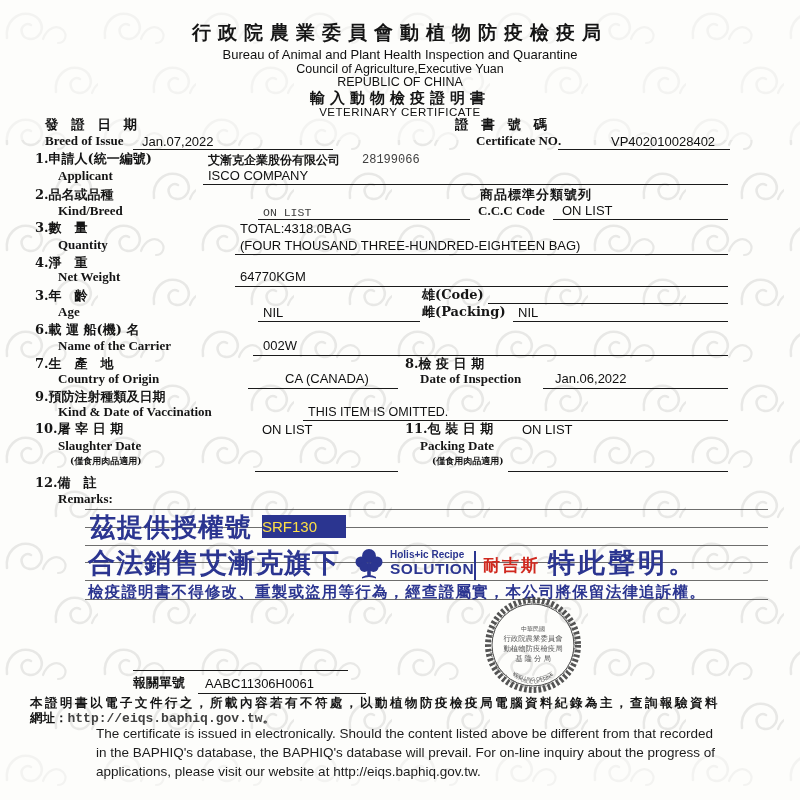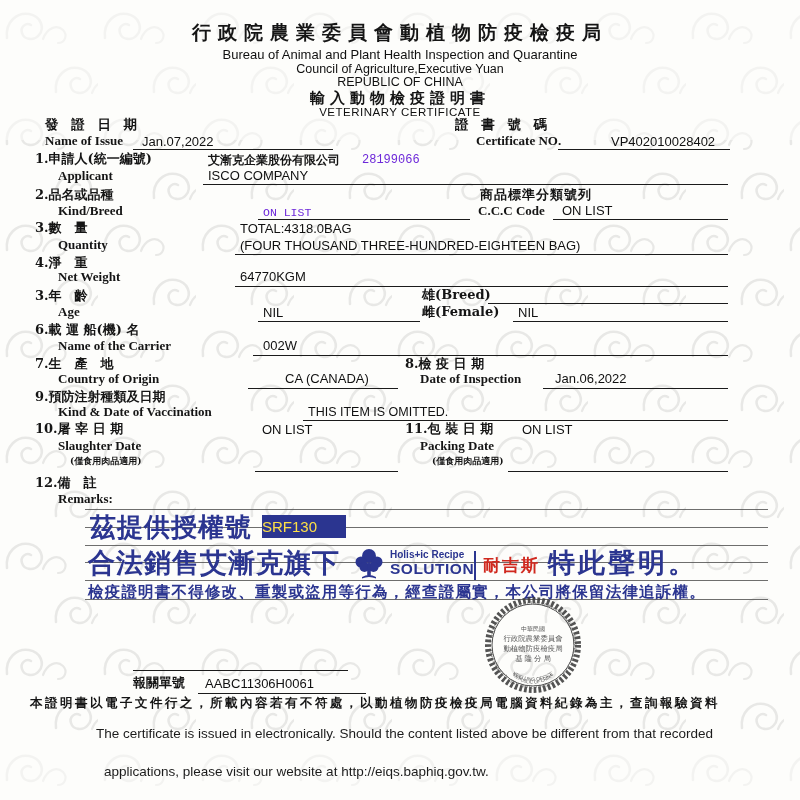--- a/index.html
+++ b/index.html
@@ -4,21 +4,21 @@
 <style>
   html,body{margin:0;padding:0;background:#e8e8e8;}
   #cert{position:relative;width:800px;height:800px;margin:0 auto;background:#fdfdfb;overflow:hidden;
         font-family:"Liberation Sans","DejaVu Sans",sans-serif;}
   :root{--navy:#2b3590;--red:#d0281e;--ink:#151515;}
   .t{position:absolute;white-space:nowrap;line-height:1.15;}
   .c{left:0;width:800px;text-align:center;}
   .zh{font-family:"DejaVu Serif","Liberation Serif",serif;font-weight:700;color:var(--ink);}
   .en{font-family:"Liberation Serif","DejaVu Serif",serif;font-weight:700;color:var(--ink);}
   .v{font-family:"Liberation Sans","DejaVu Sans",sans-serif;color:#101010;}
-  .m{font-family:"Liberation Mono","DejaVu Sans Mono",monospace;color:#6d28d9;}
+  .m{font-family:"Liberation Mono","DejaVu Sans Mono",monospace;color:#404040;}
   .nb{font-family:"Liberation Sans","DejaVu Sans",sans-serif;font-weight:700;color:var(--navy);}
   .ln{position:absolute;height:0;border-top:1.4px solid #1b1b1b;}
   .rl{position:absolute;height:0;border-top:1px solid #4a4a4a;opacity:.8;}
   .wm{position:absolute;left:0;top:0;}
   .srfbox{position:absolute;background:var(--navy);color:#fde047;text-align:left;
           font-family:"Liberation Sans",sans-serif;font-weight:400;}
   .seal{position:absolute;opacity:.88;}
 </style>
 </head>
 <body>
@@ -42,21 +42,21 @@
   </svg>
 
   <div class="t c zh" style="top:22px;font-size:19px;letter-spacing:7px;">行政院農業委員會動植物防疫檢疫局</div>
   <div class="t c v" style="top:62px;font-size:12.5px;">Council of Agriculture,Executive Yuan</div>
   <div class="t c v" style="top:48px;font-size:13px;">Bureau of Animal and Plant Health Inspection and Quarantine</div>
   <div class="t c v" style="top:75px;font-size:12.5px;">REPUBLIC OF CHINA</div>
   <div class="t c zh" style="top:90px;font-size:15px;letter-spacing:5px;">輸入動物檢疫證明書</div>
   <div class="t c v" style="top:106px;font-size:11.5px;letter-spacing:.5px;">VETERINARY CERTIFICATE</div>
 
   <div class="t zh" style="left:45px;top:117px;font-size:13.5px;letter-spacing:4px;">發 證 日 期</div>
-  <div class="t en" style="left:45px;top:134px;font-size:13px;">Name of Issue</div>
+  <div class="t en" style="left:45px;top:134px;font-size:13px;">Breed of Issue</div>
   <div class="t v" style="left:142px;top:135px;font-size:13px;">Jan.07,2022</div>
   <div class="ln" style="left:133px;top:149px;width:200px;"></div>
   <div class="t zh" style="left:455px;top:117px;font-size:13.5px;letter-spacing:4px;">證 書 號 碼</div>
   <div class="t en" style="left:455px;top:134px;font-size:13px;margin-left:21px;">Certificate NO.</div>
   <div class="t v" style="left:565px;top:135px;font-size:13px;margin-left:46px;">VP402010028402</div>
   <div class="ln" style="left:558px;top:149px;width:172px;"></div>
 
   <div class="t zh" style="left:35px;top:152px;font-size:13px;">1.申請人(統一編號)</div>
   <div class="t zh" style="left:208px;top:154px;font-size:12px;font-weight:600;">艾漸克企業股份有限公司</div>
   <div class="t m" style="left:362px;top:154px;font-size:12px;">28199066</div>
@@ -78,25 +78,25 @@
   <div class="t en" style="left:58px;top:238px;font-size:13px;">Quantity</div>
   <div class="t v" style="left:240px;top:239px;font-size:13px;">(FOUR THOUSAND THREE-HUNDRED-EIGHTEEN BAG)</div>
   <div class="ln" style="left:235px;top:254px;width:493px;"></div>
 
   <div class="t zh" style="left:35px;top:256px;font-size:13px;">4.淨　重</div>
   <div class="t en" style="left:58px;top:270px;font-size:13px;">Net Weight</div>
   <div class="t v" style="left:240px;top:270px;font-size:13px;">64770KGM</div>
   <div class="ln" style="left:235px;top:286px;width:493px;"></div>
 
   <div class="t zh" style="left:35px;top:289px;font-size:13px;">3.年　齡</div>
-  <div class="t zh" style="left:422px;top:288px;font-size:13px;">雄(Breed)</div>
+  <div class="t zh" style="left:422px;top:288px;font-size:13px;">雄(Code)</div>
   <div class="ln" style="left:488px;top:303px;width:240px;"></div>
   <div class="t en" style="left:58px;top:305px;font-size:13px;">Age</div>
   <div class="t v" style="left:263px;top:306px;font-size:13px;">NIL</div>
-  <div class="t zh" style="left:422px;top:305px;font-size:13px;">雌(Female)</div>
+  <div class="t zh" style="left:422px;top:305px;font-size:13px;">雌(Packing)</div>
   <div class="t v" style="left:518px;top:306px;font-size:13px;">NIL</div>
   <div class="ln" style="left:258px;top:321px;width:162px;"></div>
   <div class="ln" style="left:513px;top:321px;width:215px;"></div>
 
   <div class="t zh" style="left:35px;top:323px;font-size:13px;">6.載 運 船(機) 名</div>
   <div class="t en" style="left:58px;top:339px;font-size:13px;">Name of the Carrier</div>
   <div class="t v" style="left:263px;top:339px;font-size:13px;">002W</div>
   <div class="ln" style="left:253px;top:355px;width:475px;"></div>
 
   <div class="t zh" style="left:35px;top:357px;font-size:13px;">7.生　產　地</div>
@@ -176,16 +176,20 @@
     <text font-size="5" fill="#3d3d3d"><textPath href="#arcK" startOffset="50%" text-anchor="middle">KEELUNG OFFICE</textPath></text>
     <text font-size="4.4" fill="#3d3d3d"><textPath href="#arcR" startOffset="50%" text-anchor="middle">REPUBLIC OF CHINA</textPath></text>
   </svg>
 
   <div class="ln" style="left:133px;top:670px;width:215px;"></div>
   <div class="t zh" style="left:133px;top:676px;font-size:13px;">報關單號</div>
   <div class="t v" style="left:205px;top:677px;font-size:13px;">AABC11306H0061</div>
   <div class="ln" style="left:198px;top:693px;width:168px;"></div>
 
   <div class="t zh" style="left:30px;top:696px;font-size:12.5px;letter-spacing:2.5px;">本證明書以電子文件行之，所載內容若有不符處，以動植物防疫檢疫局電腦資料紀錄為主，查詢報驗資料</div>
+  <div class="t" style="left:30px;top:711px;font-size:13px;">
+    <span class="zh" style="font-size:12.5px;">網址：</span><span class="m" style="font-weight:700;">http://eiqs.baphiq.gov.tw</span><span class="zh" style="font-size:12.5px;">。</span>
+  </div>
   <div class="t v" style="left:96px;top:726px;font-size:13.5px;color:#1c1c1c;">The certificate is issued in electronically. Should the content listed above be different from that recorded</div>
-  <div class="t v" style="left:96px;top:764px;font-size:13.5px;color:#1c1c1c;margin-left:8px;">applications, please visit our website at http://eiqs.baphiq.gov.tw.</div>
+  <div class="t v" style="left:96px;top:745px;font-size:13.5px;color:#1c1c1c;">in the BAPHIQ's database, the BAPHIQ's database will prevail. For on-line inquiry about the progress of</div>
+  <div class="t v" style="left:96px;top:764px;font-size:13.5px;color:#1c1c1c;">applications, please visit our website at http://eiqs.baphiq.gov.tw.</div>
 
 </div>
 
 </body></html>

